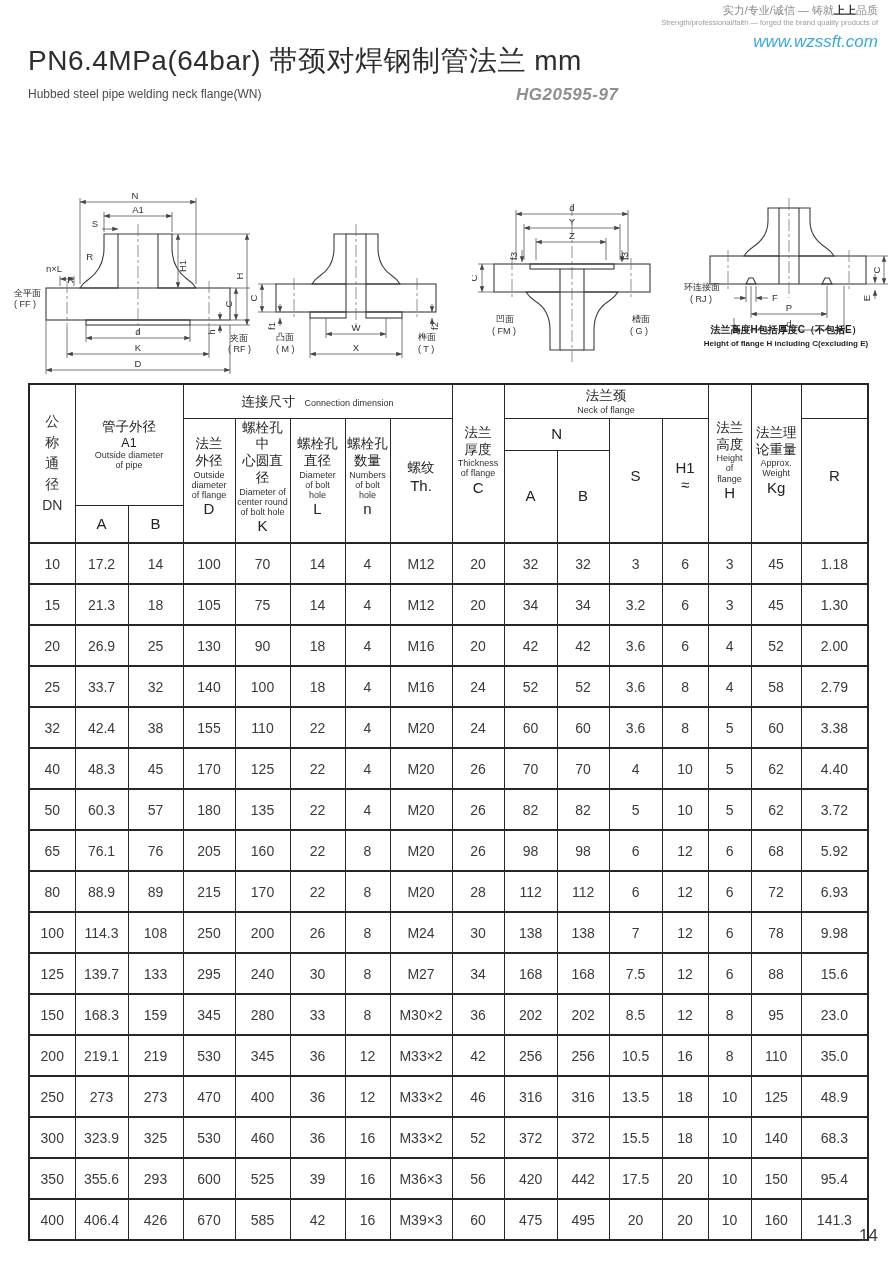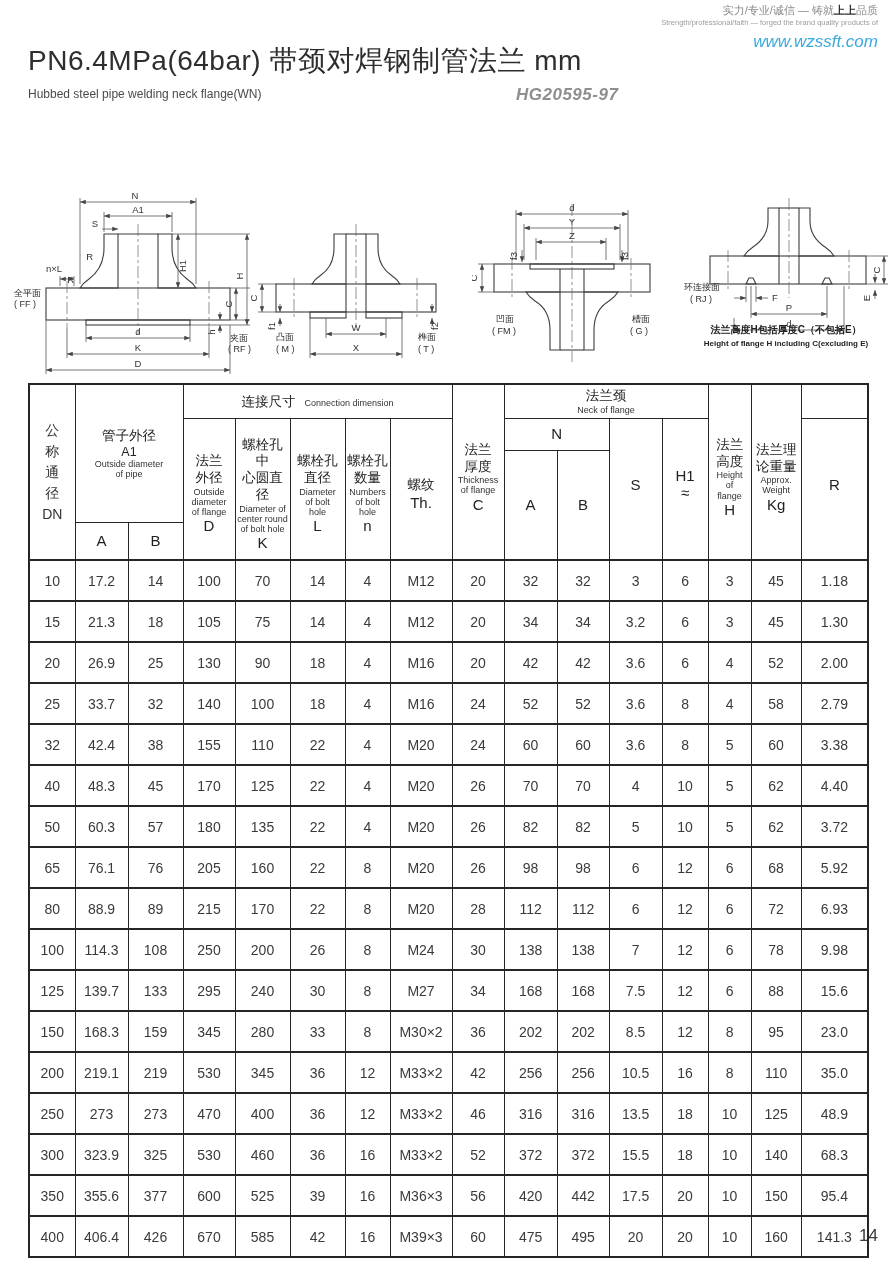--- a/index.html
+++ b/index.html
@@ -38,21 +38,21 @@
   .flg th,.flg td{border:1px solid #262626;padding:0;text-align:center;vertical-align:middle;
                   font-weight:normal;overflow:hidden;}
   .flg thead tr.r1{height:34px;} .flg thead tr.r2{height:32px;}
   .flg thead tr.r3{height:38px;} .flg thead tr.r4{height:38px;}
   .flg tbody td{height:39px;font-size:14px;color:#3a3a3a;border-top-width:2px;}
   .zh{font-size:13.5px;color:#222;line-height:1.25;}
   .en{font-size:9px;color:#333;line-height:1.12;}
   .code{font-size:15px;color:#222;}
   .sub{font-size:12.5px;color:#222;}
   .stack{display:flex;flex-direction:column;justify-content:space-between;align-items:center;
-         height:100%;box-sizing:border-box;padding:18px 1px 8px;}
+         height:100%;box-sizing:border-box;padding:1px 1px 8px;}
   .stack.mid > .zh{margin:auto 0;}
   .bottom{display:flex;flex-direction:column;justify-content:flex-end;align-items:center;
           height:100%;box-sizing:border-box;padding-bottom:9px;}
   .dncell{line-height:1.5;font-size:14px;}
 
   .pageno{position:absolute;right:16px;top:1226px;font-size:17px;color:#3a3a3a;}
 </style>
 </head>
 <body>
 
@@ -704,21 +704,21 @@
           <td>372</td>
           <td>15.5</td>
           <td>18</td>
           <td>10</td>
           <td>140</td>
           <td>68.3</td>
         </tr>
         <tr>
           <td>350</td>
           <td>355.6</td>
-          <td>377</td>
+          <td>293</td>
           <td>600</td>
           <td>525</td>
           <td>39</td>
           <td>16</td>
           <td>M36×3</td>
           <td>56</td>
           <td>420</td>
           <td>442</td>
           <td>17.5</td>
           <td>20</td>

